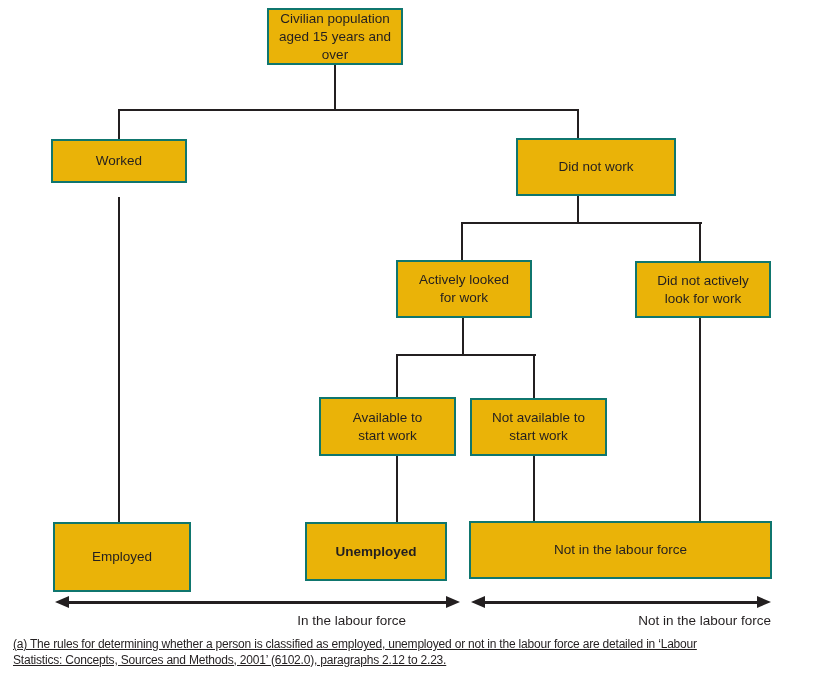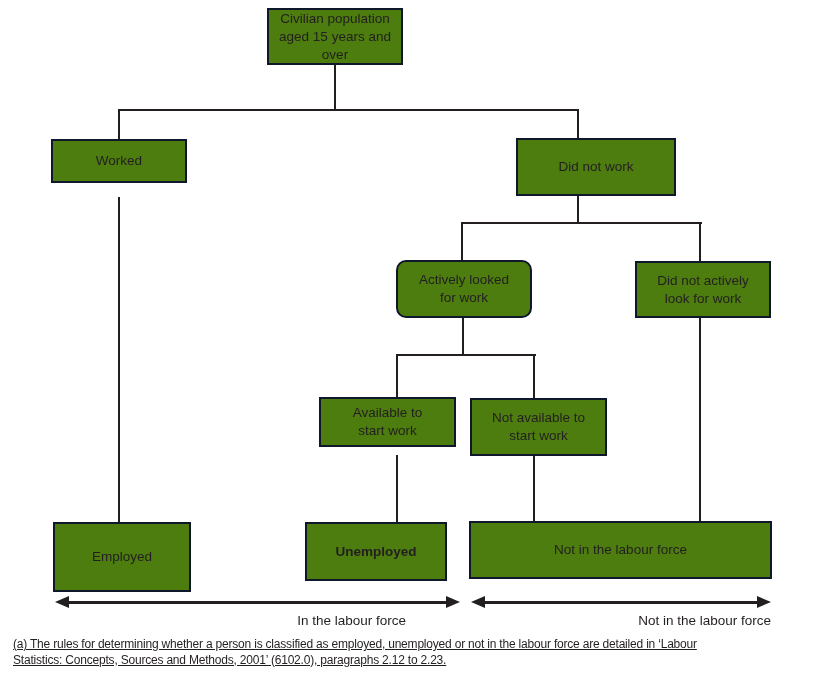--- a/index.html
+++ b/index.html
@@ -2,21 +2,21 @@
 <html><head>
 <meta charset="utf-8">
 <style>
   html,body{margin:0;padding:0;background:#ffffff;}
   #stage{
     position:relative;width:825px;height:675px;background:#ffffff;
     font-family:"Liberation Sans","DejaVu Sans",sans-serif;
     color:#231f20;overflow:hidden;
   }
   .node{
-    position:absolute;box-sizing:border-box;border:2px solid #0f172a;background:#4d7c0f;
+    position:absolute;box-sizing:border-box;border:2px solid #0f766e;background:#eab308;
     display:flex;align-items:center;justify-content:center;text-align:center;
     font-size:13.5px;line-height:18px;white-space:pre-line;
   }
   .line{position:absolute;background:#231f20;}
   .vline{width:2px;}
   .hline{height:2px;}
   .shaft{position:absolute;height:3px;background:#231f20;}
   .ahead{position:absolute;width:0;height:0;border-top:6px solid transparent;border-bottom:6px solid transparent;}
   .ahead.left{border-right:14px solid #231f20;}
   .ahead.right{border-left:14px solid #231f20;}
@@ -46,25 +46,25 @@
   <div class="line vline" style="left:118px;top:197px;height:325px;"></div>
   <div class="line vline" style="left:396px;top:455px;height:67px;"></div>
   <div class="line vline" style="left:533px;top:456px;height:65px;"></div>
   <div class="line vline" style="left:699px;top:318px;height:203px;"></div>
 
   <div class="node" style="left:267px;top:8px;width:136px;height:57px;">Civilian population
 aged 15 years and
 over</div>
   <div class="node" style="left:51px;top:139px;width:136px;height:44px;">Worked</div>
   <div class="node" style="left:516px;top:138px;width:160px;height:58px;">Did not work</div>
-  <div class="node" style="left:396px;top:260px;width:136px;height:58px;border-radius:10px;">Actively looked
+  <div class="node" style="left:396px;top:260px;width:136px;height:58px;">Actively looked
 for work</div>
   <div class="node" style="left:635px;top:261px;width:136px;height:57px;">Did not actively
 look for work</div>
-  <div class="node" style="left:319px;top:397px;width:137px;height:50px;">Available to
+  <div class="node" style="left:319px;top:397px;width:137px;height:59px;">Available to
 start work</div>
   <div class="node" style="left:470px;top:398px;width:137px;height:58px;">Not available to
 start work</div>
   <div class="node" style="left:53px;top:522px;width:138px;height:70px;">Employed</div>
   <div class="node" style="left:305px;top:522px;width:142px;height:59px;font-weight:bold;">Unemployed</div>
   <div class="node" style="left:469px;top:521px;width:303px;height:58px;">Not in the labour force</div>
 
   <div>
     <div class="ahead left" style="left:55px;top:596px;"></div>
     <div class="shaft" style="left:67px;top:601px;width:380px;"></div>

